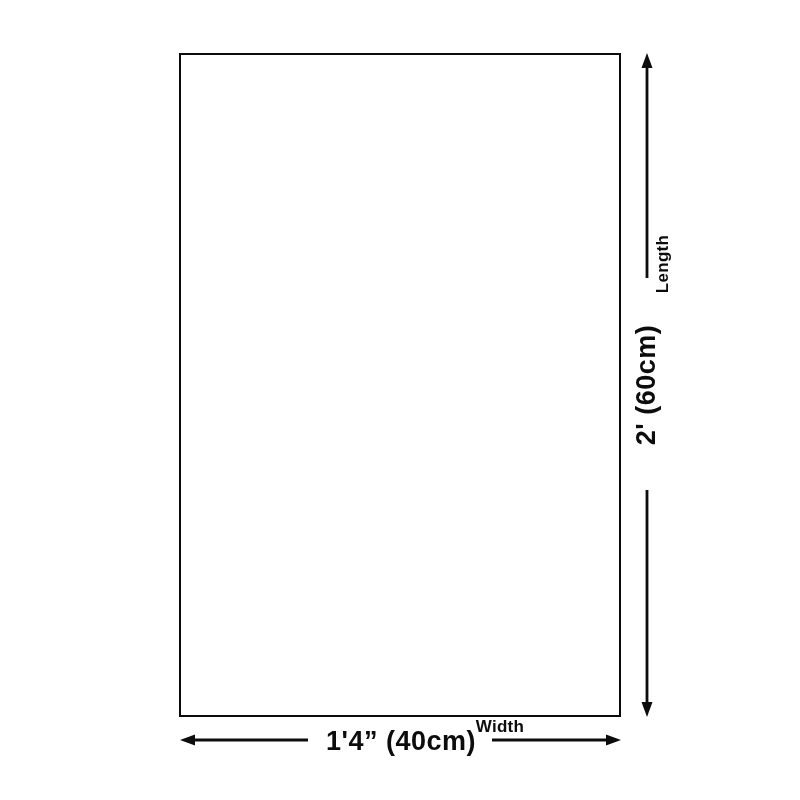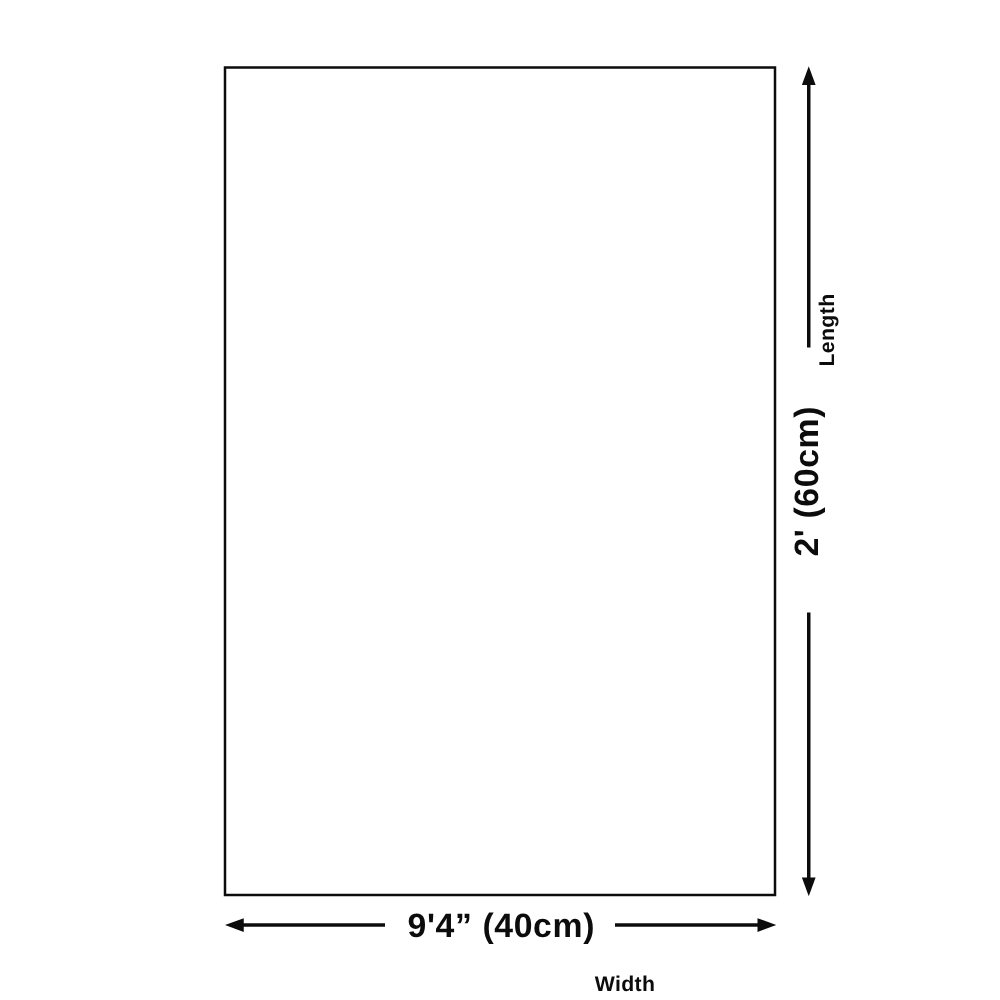--- a/index.html
+++ b/index.html
@@ -59,21 +59,21 @@
     transform: translate(-50%, -50%) rotate(-90deg);
   }
   
   .h-value {
     left: 401px;
     top: 741px;
     transform: translate(-50%, -50%);
   }
   .h-label {
     left: 500px;
-    top: 787px;
+    top: 726px;
     transform: translate(-50%, -50%);
   }
 </style>
 </head>
 <body>
 
 <div class="canvas">
 
   <div class="product-rect"></div>
 
@@ -91,17 +91,17 @@
       <line x1="492" y1="740" x2="610" y2="740"></line>
       <polygon points="180,740 195,734.5 195,745.5" stroke="none"></polygon>
       <polygon points="621,740 606,734.5 606,745.5" stroke="none"></polygon>
     </g>
   </svg>
 
   <div class="dim-text dim-value v-value">2' (60cm)</div>
 
   <div class="dim-text dim-label v-label">Length</div>
 
-  <div class="dim-text dim-value h-value">9'4” (40cm)</div>
+  <div class="dim-text dim-value h-value">1'4” (40cm)</div>
 
   <div class="dim-text dim-label h-label">Width</div>
 
 </div>
 
 </body></html>

